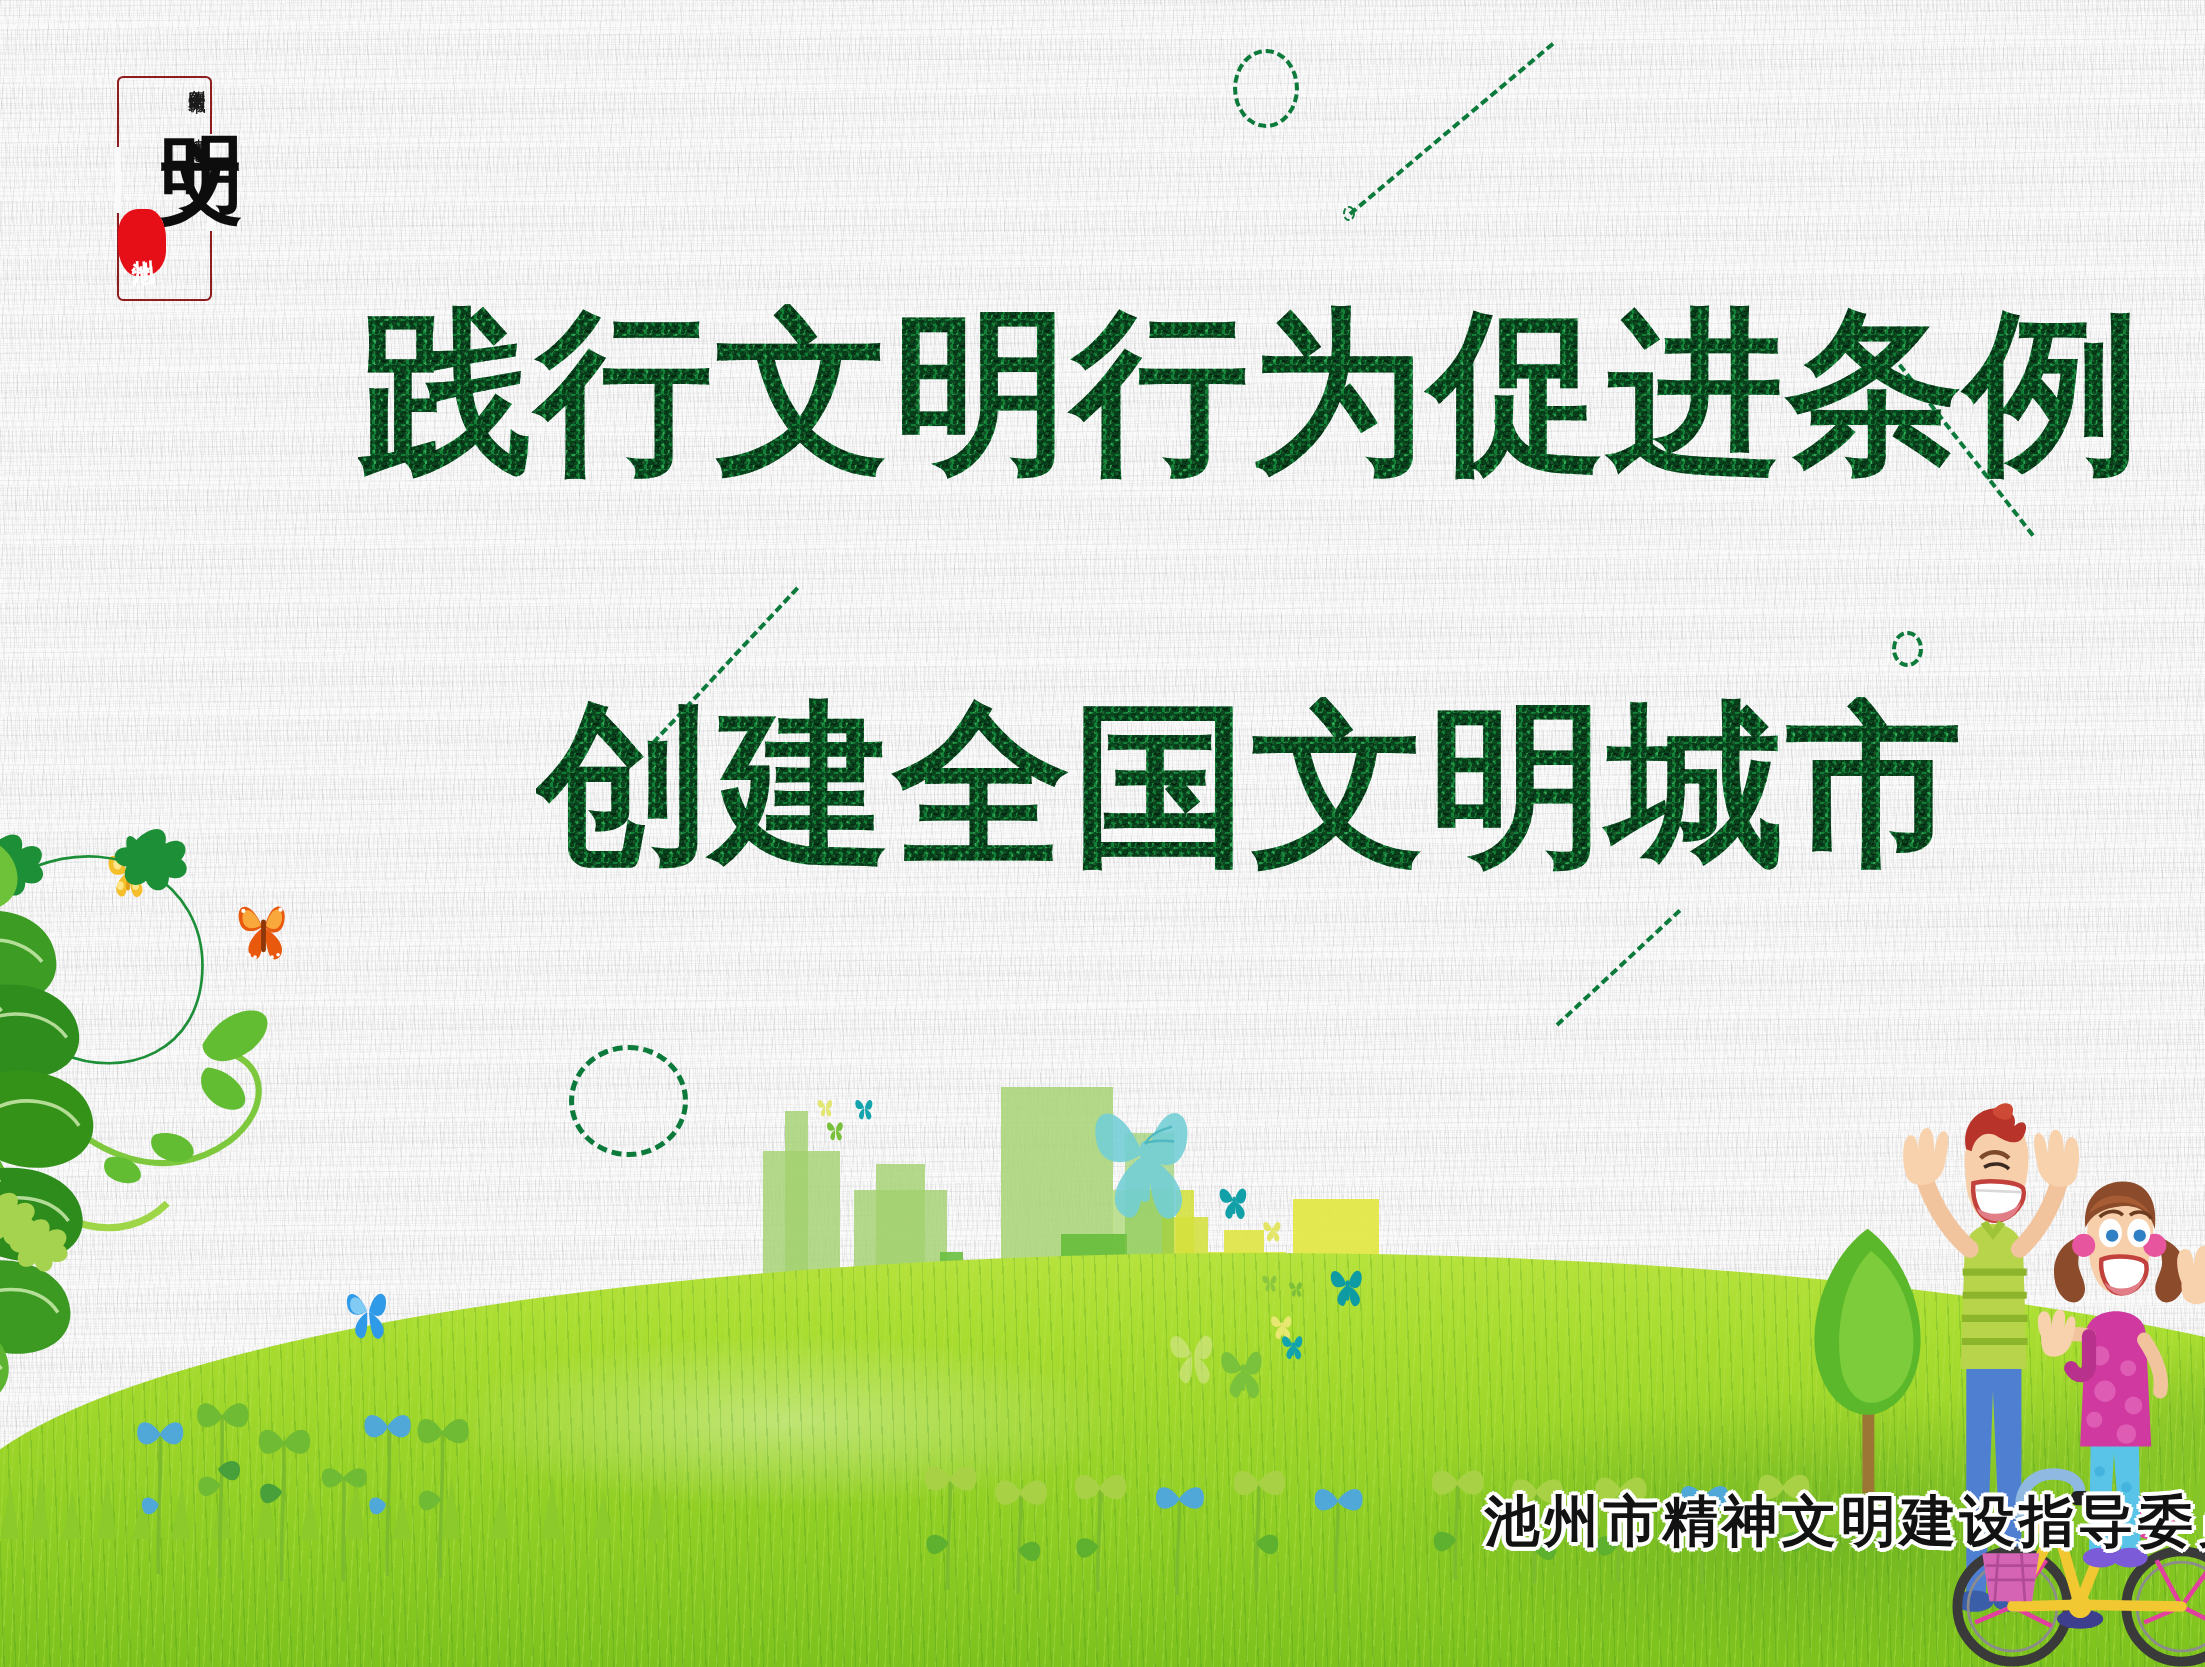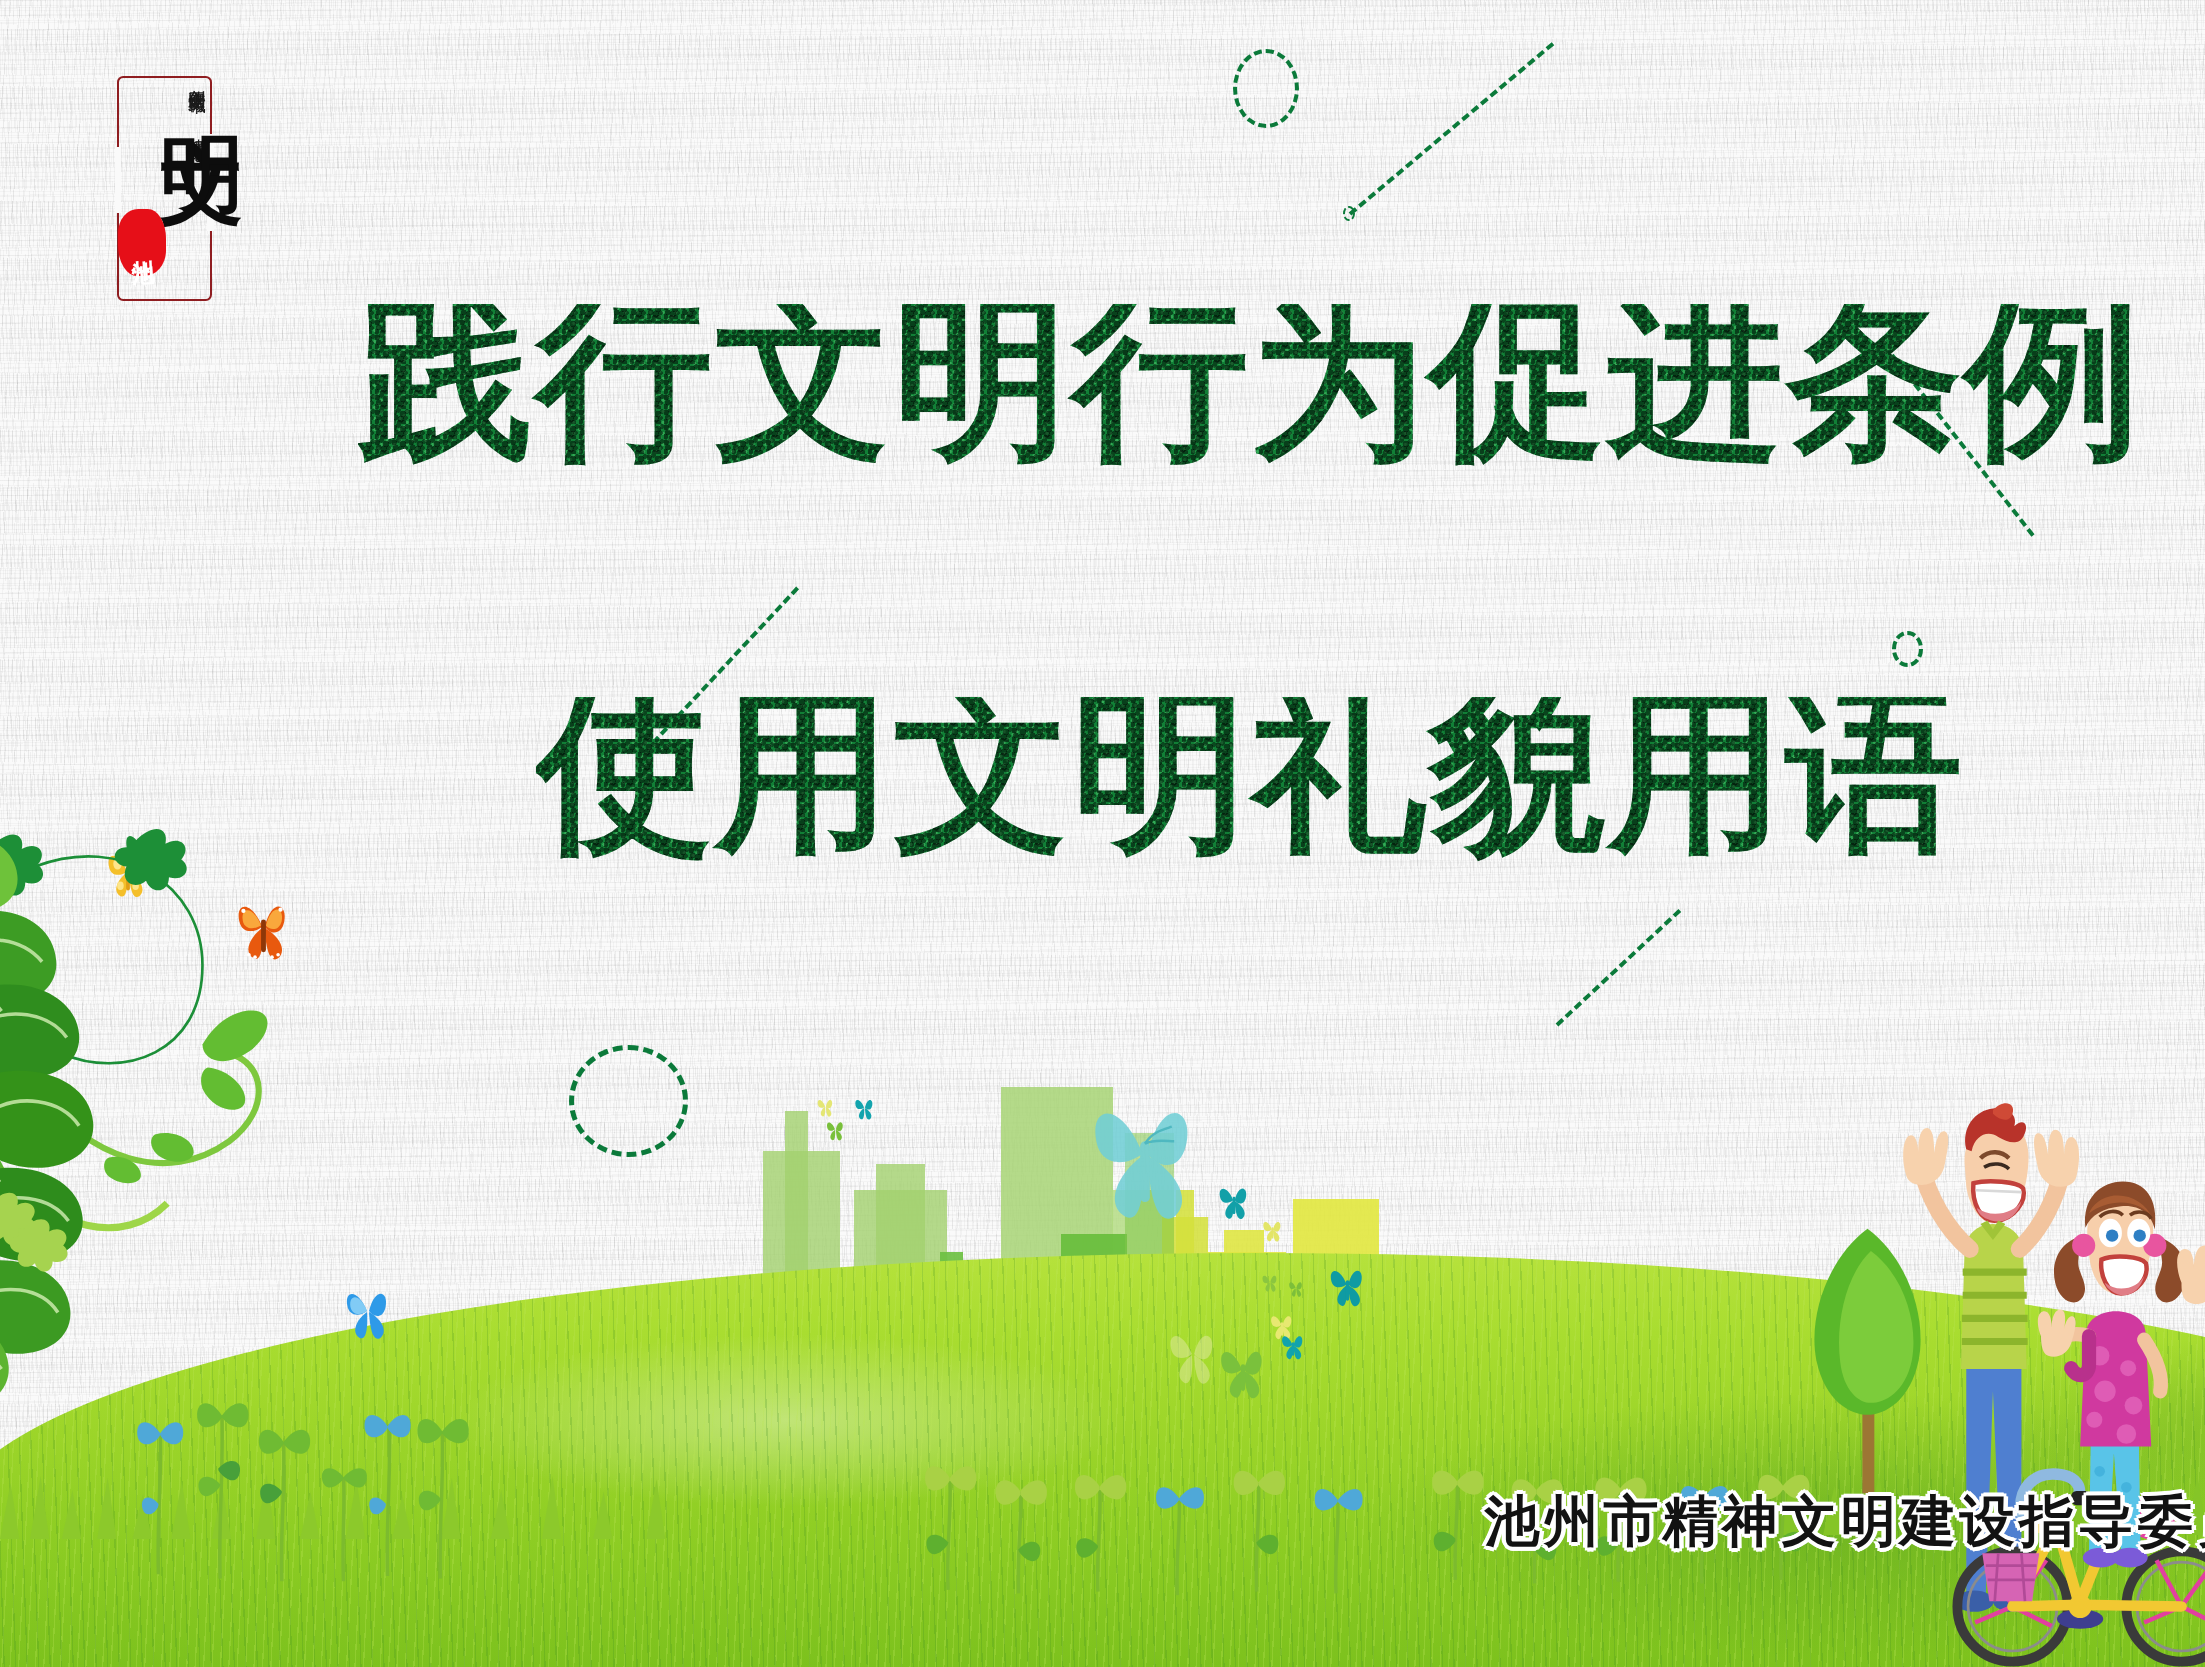--- a/index.html
+++ b/index.html
@@ -85,21 +85,21 @@
     font-family:"DejaVu Serif","Liberation Serif",serif;
     transform:rotate(-3deg); letter-spacing:-1.8px;
   }
 
   
   .title-wrap{ position:absolute; left:0; width:100%; z-index:28; text-align:center; }
   .title-line{
     display:inline-block;
     font-weight:900;
     letter-spacing:2.6px;
-    font-family:Liberation Mono, monospace;
+    font-family:Liberation Sans, sans-serif;
     -webkit-text-stroke:0;
     color:#13893b;
     background-color:#128539;
     background-image:
       radial-gradient(circle at 12% 22%, rgba(0,0,0,.55) 0 2.6px, transparent 3.1px),
       radial-gradient(circle at 38% 9%, rgba(0,0,0,.45) 0 2.2px, transparent 2.6px),
       radial-gradient(circle at 64% 33%, rgba(0,0,0,.5) 0 3.1px, transparent 3.5px),
       radial-gradient(circle at 88% 17%, rgba(0,0,0,.42) 0 2.2px, transparent 2.6px),
       radial-gradient(circle at 22% 55%, rgba(0,0,0,.5) 0 2.6px, transparent 3.1px),
       radial-gradient(circle at 52% 68%, rgba(0,0,0,.48) 0 3.1px, transparent 3.5px),
@@ -207,21 +207,21 @@
     <div class="logo-chars">文明</div>
     <div class="logo-seal">
       <span>池州</span>
     </div>
   </div>
 
   <div class="title-wrap" id="title-row-1">
     <span class="title-line title-line-1">践行文明行为促进条例</span>
   </div>
   <div class="title-wrap" id="title-row-2">
-    <span class="title-line title-line-2">使用文明礼貌用语</span>
+    <span class="title-line title-line-2">创建全国文明城市</span>
   </div>
 
   <div class="city">
 
     <div class="bld" style="left:110px;  width:77px; height:348px; background:rgba(163,209,110,.80);"></div>
     <div class="bld" style="left:132px; width:23px;  height:388px; background:rgba(163,209,110,.80);"></div>
     <div class="bld" style="left:201px;  width:93px; height:309px; background:rgba(163,209,110,.80);"></div>
     <div class="bld" style="left:223px;  width:49px; height:335px; background:rgba(163,209,110,.80);"></div>
     <div class="bld" style="left:348px;  width:112px; height:412px; background:rgba(168,212,118,.86);"></div>
     <div class="bld" style="left:459px; width:62px; height:309px; background:rgba(178,220,128,.82);"></div>

